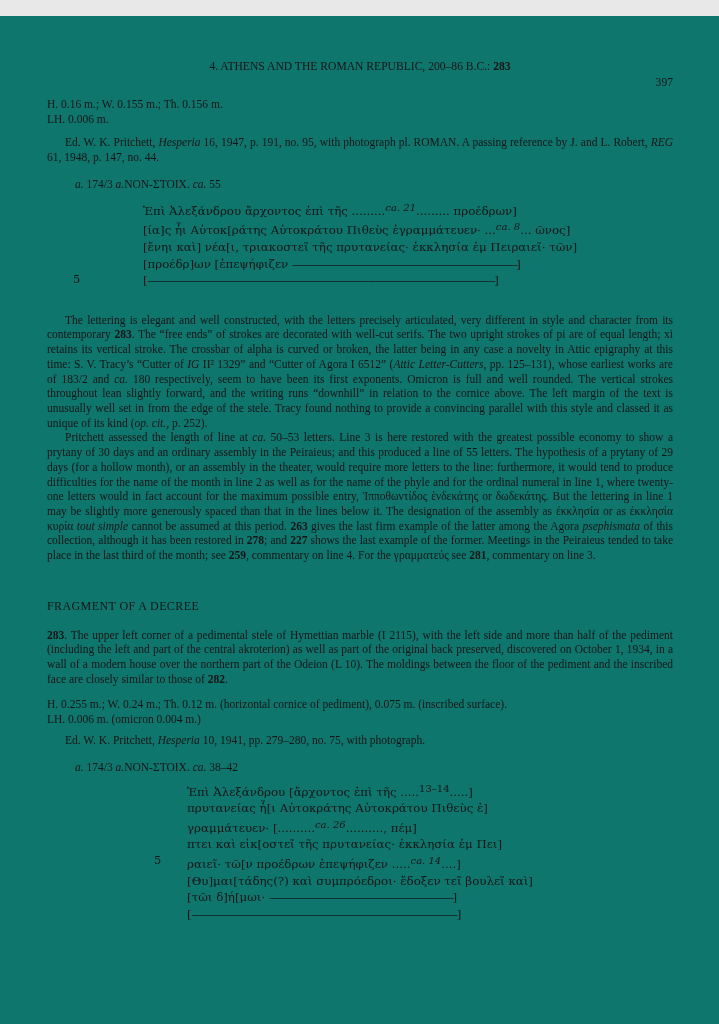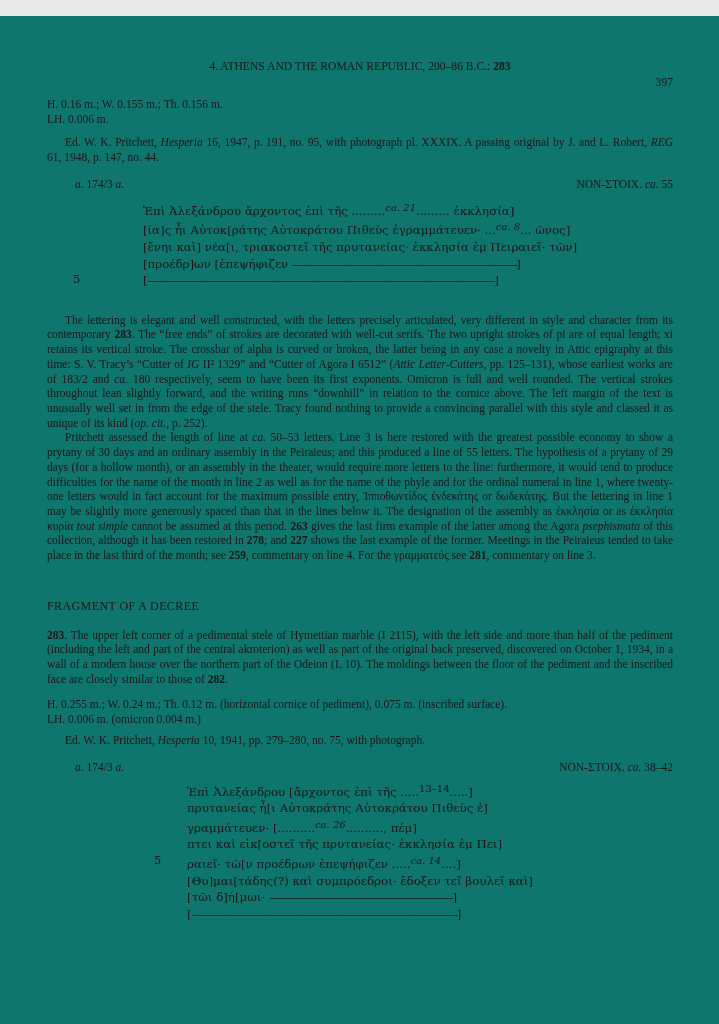--- a/index.html
+++ b/index.html
@@ -7,21 +7,21 @@
     width:719px;height:1024px;background:#0f766e;color:#151515;
     position:relative;overflow:hidden;margin:16px auto;
     font-family:"Liberation Serif","DejaVu Serif",serif;
     font-size:11.5px;
     padding:44px 46px 0 47px;box-sizing:border-box;
   }
   .running-header{position:relative;text-align:center;font-size:11.6px;margin-bottom:24px;white-space:nowrap}
   .rh-page{position:absolute;right:0;top:16px}
   .dims{line-height:15.2px;margin-bottom:8px}
   .edpara{line-height:14.7px;text-indent:18px;text-align:justify;margin:0 0 12px 0}
-  .meta-row{display:flex;justify-content:space-between;margin:2px 0 8px 0;line-height:15px}
+  .meta-row{display:flex;justify-content:flex-start;margin:2px 0 8px 0;line-height:15px}
   .meta-date{padding-left:28px}
   .insc{width:fit-content;margin:4px auto 24px auto;line-height:16.6px;font-size:11.8px;
         font-family:"DejaVu Serif","Liberation Serif",serif}
   .insc2{margin-bottom:0}
   .iline{position:relative;white-space:nowrap}
   .lnum{position:absolute;top:0;font-size:11.3px}
   .insc1 .lnum{left:-70px}
   .insc2 .lnum{left:-33px}
   .para{line-height:14.7px;text-indent:18px;text-align:justify;margin:0}
   .noindent{text-indent:0}
@@ -44,31 +44,31 @@
     <span class="rh-page">397</span>
   </header>
 
   <section>
 
     <div class="dims">
       <div>H. 0.16 m.; W. 0.155 m.; Th. 0.156 m.</div>
       <div>LH. 0.006 m.</div>
     </div>
 
-    <p class="edpara"><span>Ed. W. K. Pritchett, </span><span class="s-i">Hesperia</span><span> 16, 1947, p. 191, no. 95, with photograph pl. XXXIX. A passing original by J. and L. Robert, </span><span class="s-i">REG</span><span> 61, 1948, p. 147, no. 44.</span></p>
+    <p class="edpara"><span>Ed. W. K. Pritchett, </span><span class="s-i">Hesperia</span><span> 16, 1947, p. 191, no. 95, with photograph pl. ROMAN. A passing reference by J. and L. Robert, </span><span class="s-i">REG</span><span> 61, 1948, p. 147, no. 44.</span></p>
 
     <div class="meta-row">
       <span class="meta-date"><span class="s-i">a.</span><span> 174/3 </span><span class="s-i">a.</span></span>
       <span class="meta-stoich"><span>ΝΟΝ-ΣΤΟΙΧ. </span><span class="s-i">ca.</span><span> 55</span></span>
     </div>
 
     <div class="insc insc1">
       <div class="iline">
         <span class="lnum"></span>
-        <span class="ltext"><span>Ἐπὶ Ἀλεξάνδρου ἄρχοντος ἐπὶ τῆς .........</span><span class="s-isup">ca. 21</span><span>......... ἐκκλησία]</span></span>
+        <span class="ltext"><span>Ἐπὶ Ἀλεξάνδρου ἄρχοντος ἐπὶ τῆς .........</span><span class="s-isup">ca. 21</span><span>......... προέδρων]</span></span>
       </div>
       <div class="iline">
         <span class="lnum"></span>
         <span class="ltext"><span>[ία]ς ἧι Αὐτοκ[ράτης Αὐτοκράτου Πιθεὺς ἐγραμμάτευεν· ...</span><span class="s-isup">ca. 8</span><span>... ῶνος]</span></span>
       </div>
       <div class="iline">
         <span class="lnum"></span>
         <span class="ltext"><span>[ἔνηι καὶ] νέα[ι, τριακοστεῖ τῆς πρυτανείας· ἐκκλησία ἐμ Πειραιεῖ· τῶν]</span></span>
       </div>
       <div class="iline">

